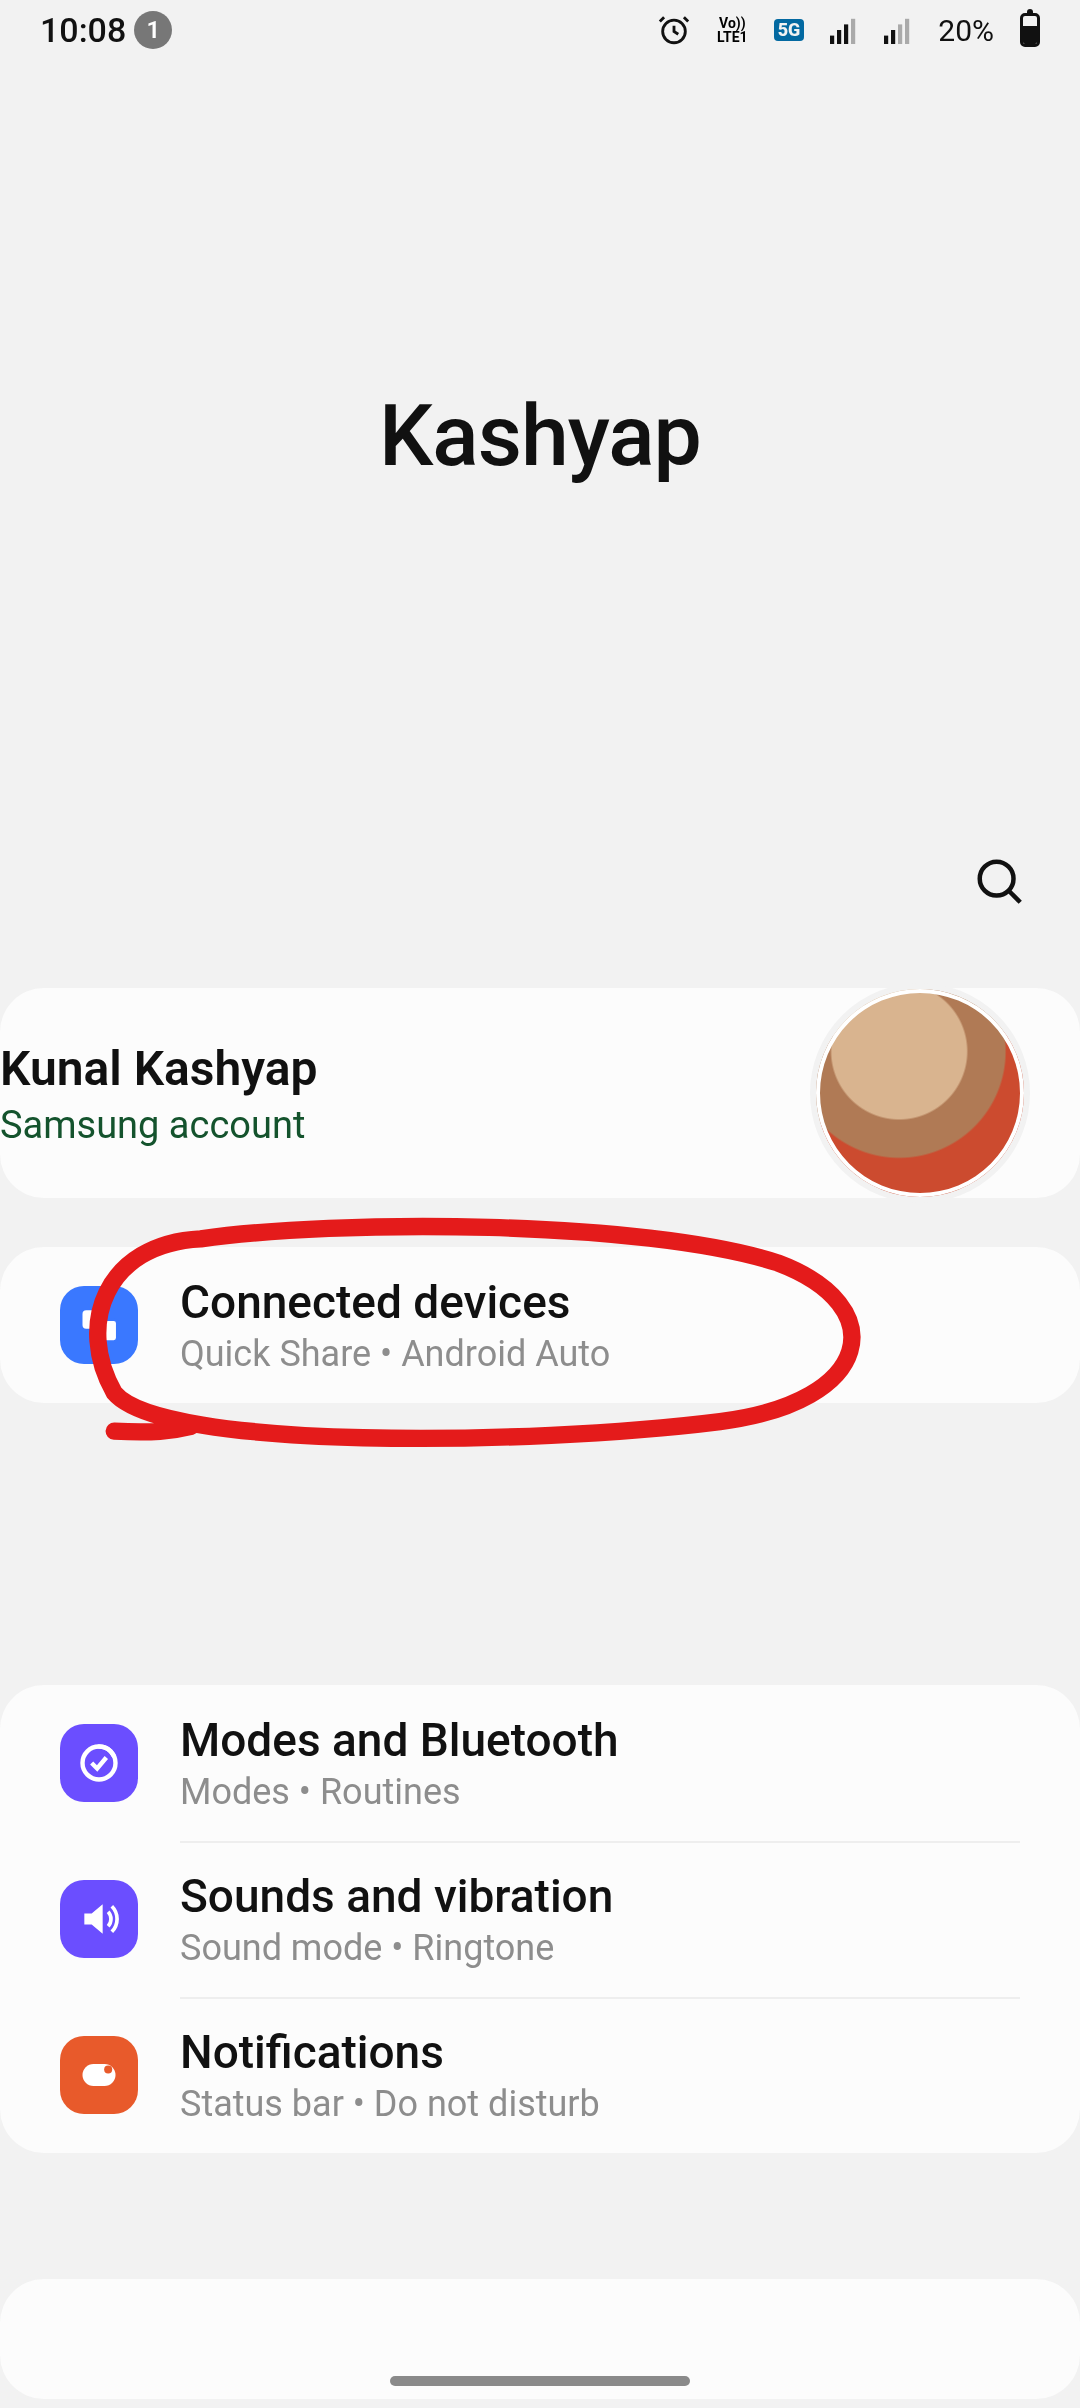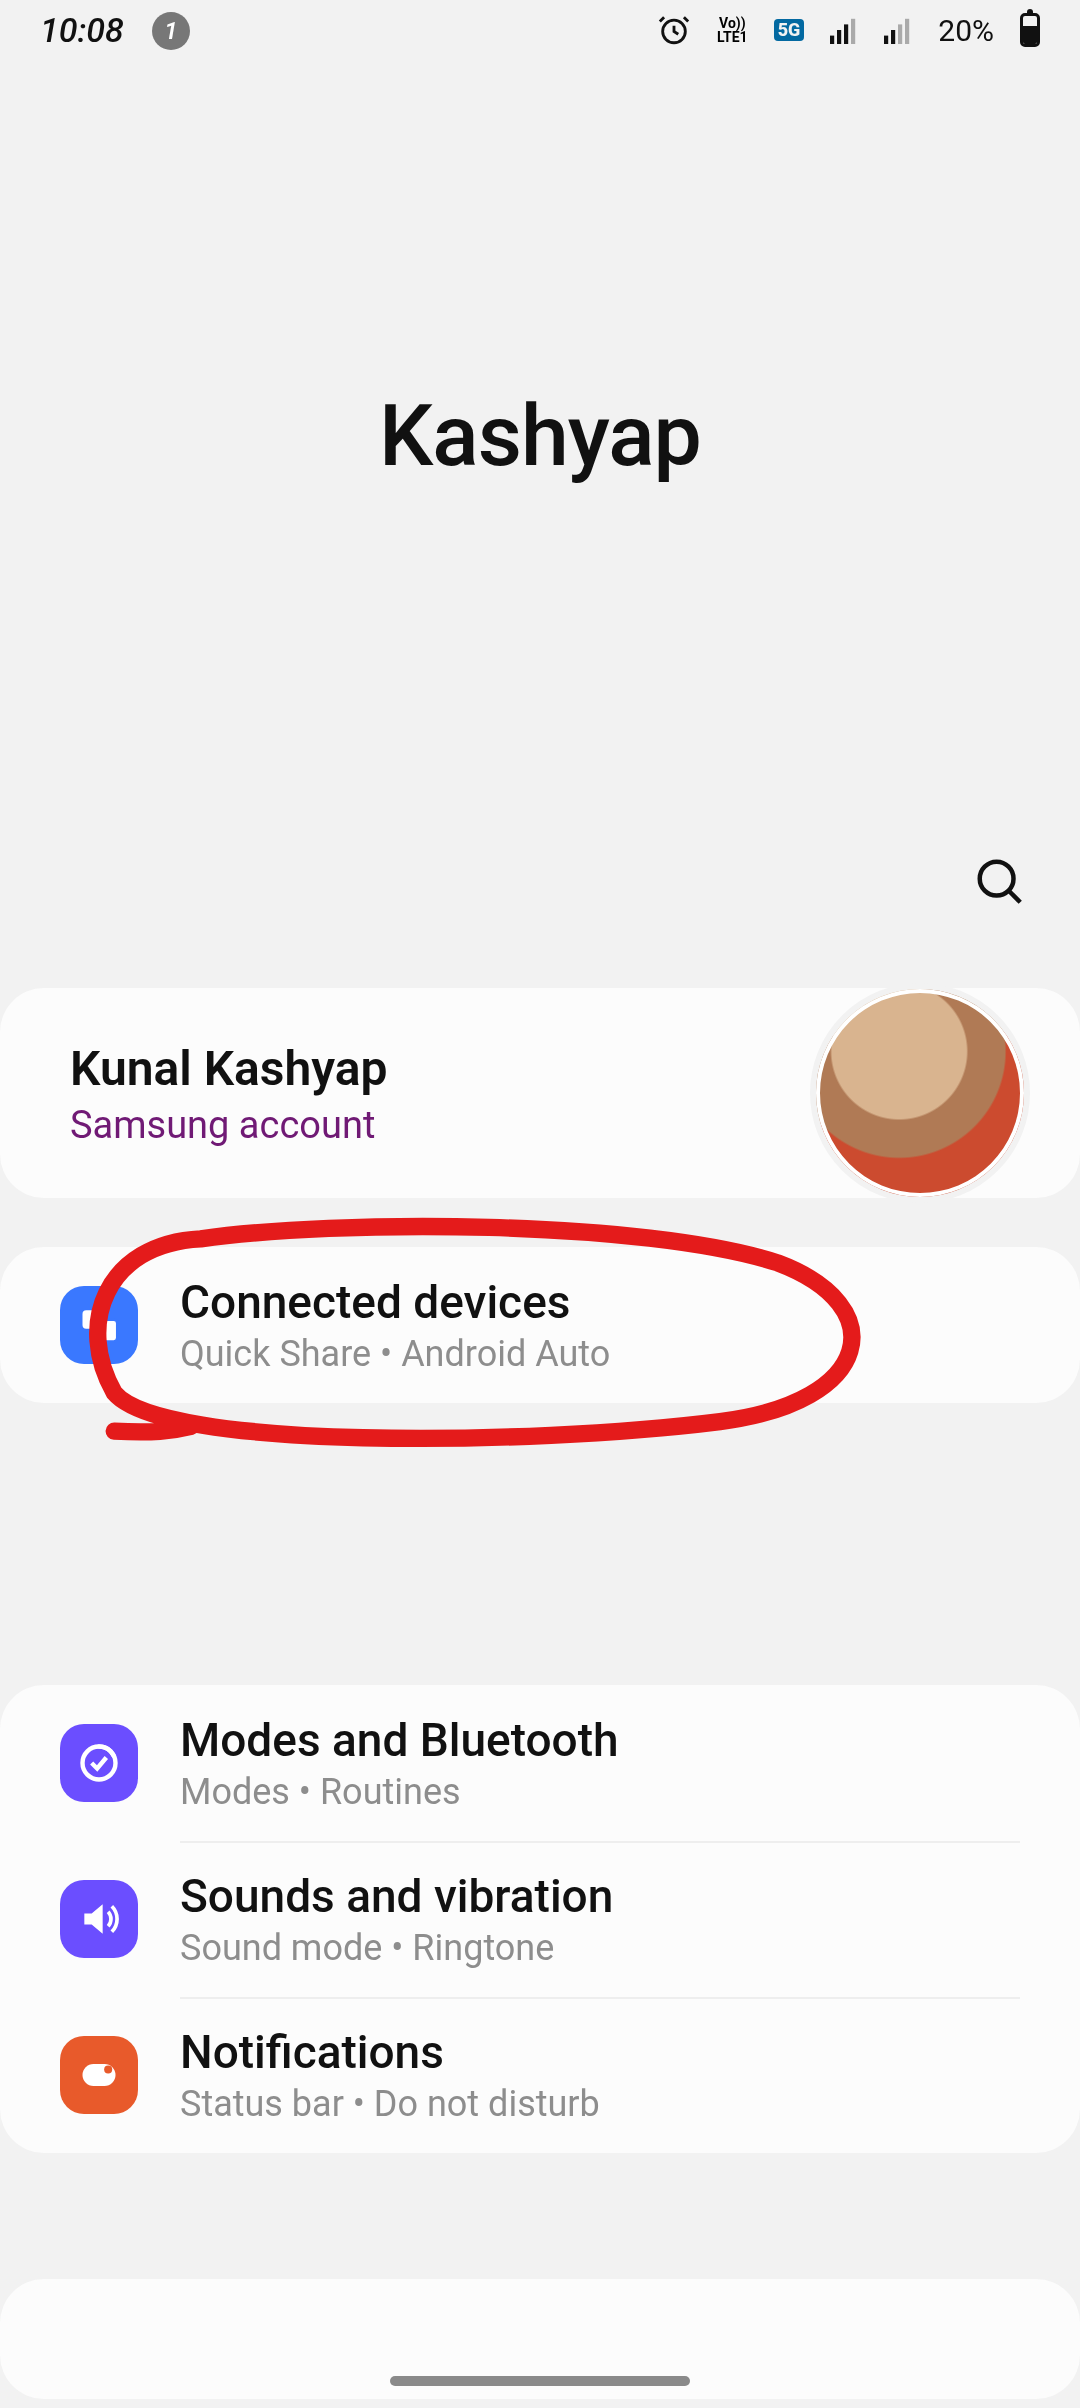--- a/index.html
+++ b/index.html
@@ -1,43 +1,43 @@
 <!DOCTYPE html>
 <html><head>
   <meta charset="utf-8">
   <style>
     * { margin:0; padding:0; box-sizing:border-box; font-family:-apple-system,BlinkMacSystemFont,"Segoe UI",Roboto,sans-serif; }
     html,body { width:1080px; height:2408px; background:#f2f2f2; overflow:hidden; position:relative; }
 
     
     .status-bar { position:absolute; top:0; left:0; right:0; height:60px; display:flex; align-items:center; padding:0 40px; justify-content:space-between; }
-    .sb-left { display:flex; align-items:flex-end; gap:28px;font-style:italic; }
+    .sb-left { display:flex; align-items:center; gap:8px; }
     .sb-time { font-size:34px; font-weight:500; color:#111; }
     .sb-badge { width:38px; height:38px; border-radius:50%; background:#777; color:#fff; display:flex; align-items:center; justify-content:center; font-size:24px; font-weight:600; }
     .sb-right { display:flex; align-items:center; gap:26px; }
     .sb-ico { display:inline-flex; align-items:center; justify-content:center; }
     .sb-lte { font-size:14px; line-height:12px; text-align:center; font-weight:700; }
     .sb-5g { background:#0369a1; color:#f2f2f2; font-size:18px; font-weight:800; padding:2px 4px; border-radius:4px; line-height:1; }
     .sb-batt { font-size:30px; color:#111; }
     .sb-batt-icon { width:20px; height:34px; border:3px solid #111; border-radius:5px; position:relative; display:inline-block; }
     .sb-batt-icon::before { content:""; position:absolute; left:4px; right:4px; top:-7px; height:5px; background:#111; border-radius:3px 3px 0 0; }
     .sb-batt-icon::after { content:""; position:absolute; left:0; right:0; bottom:0; height:63%; background:#111; border-radius:0 0 2px 2px; }
 
     
     .hero { position:absolute; top:385px; left:0; right:0; text-align:center; }
     .hero-title { font-size:86px; font-weight:500; color:#111; letter-spacing:-1px; }
 
     
     .search-btn { position:absolute; top:852px; right:50px; width:60px; height:60px; display:flex; align-items:center; justify-content:center; }
 
     
     .card { background:#fcfcfc; border-radius:44px; position:absolute; left:0; right:0; }
-    .account-card { top:988px; height:210px; display:flex; align-items:center; padding-left:70px; }
+    .account-card { top:988px; height:210px; display:flex; align-items:center; }
     .account-name { font-size:48px; font-weight:600; color:#111; }
-    .account-sub { font-size:38px; color:#701a75; margin-top:6px; }
+    .account-sub { font-size:38px; color:#14532d; margin-top:6px; }
     .avatar { position:absolute; right:50px; top:50%; transform:translateY(-50%); width:220px; height:220px; border-radius:50%; background:radial-gradient(circle at 40% 30%, #d9b48f 0 35%, #b07a55 36% 55%, #cc4b2f 56% 100%); border:6px solid #f2f2f2; overflow:hidden; box-shadow:inset 0 0 0 4px #fff; }
 
     
     .group1 { top:1247px; padding:0 0; }
     .group2 { top:1685px; padding:0 0; }
 
     .row { display:flex; align-items:center; padding:28px 60px 28px 60px; position:relative; }
     .row + .row::before { content:""; position:absolute; left:180px; right:60px; top:0; height:2px; background:#eee; }
     .row-icon { width:78px; height:78px; border-radius:24px; display:flex; align-items:center; justify-content:center; flex:0 0 78px; margin-right:42px; }
     .ri-blue { background:#3a78ff; }

